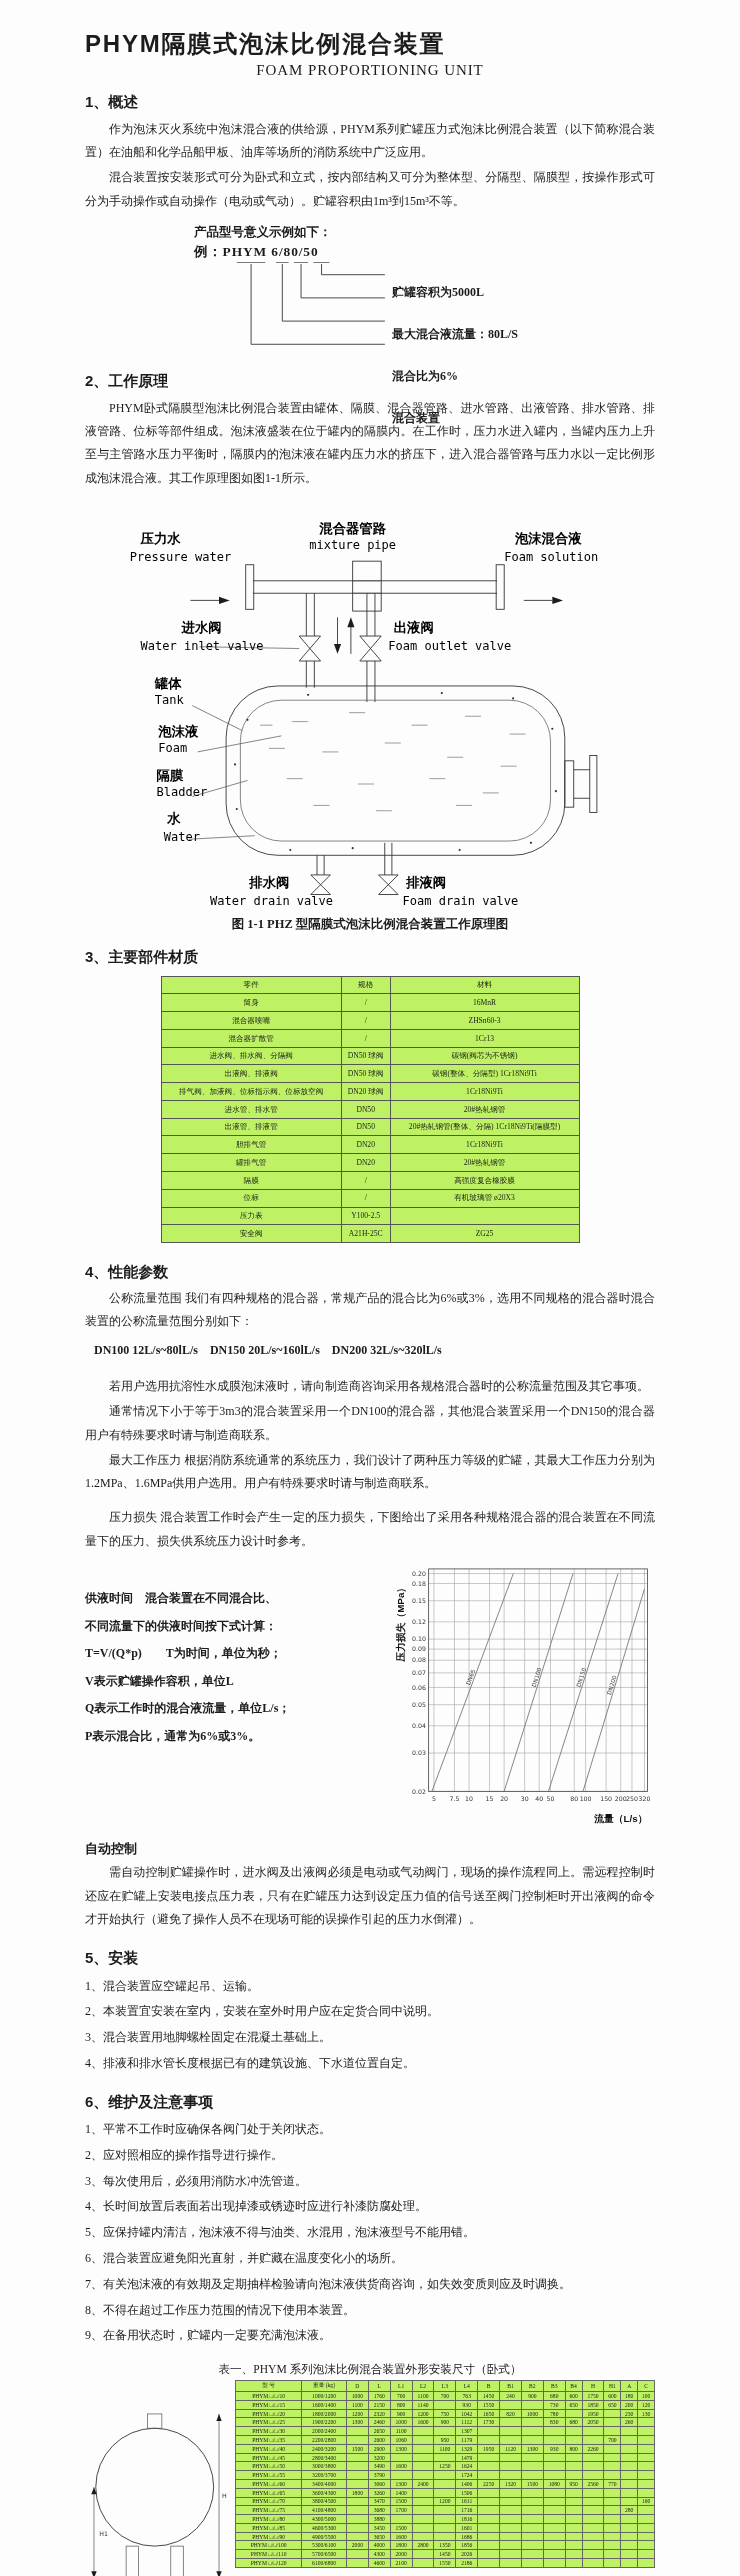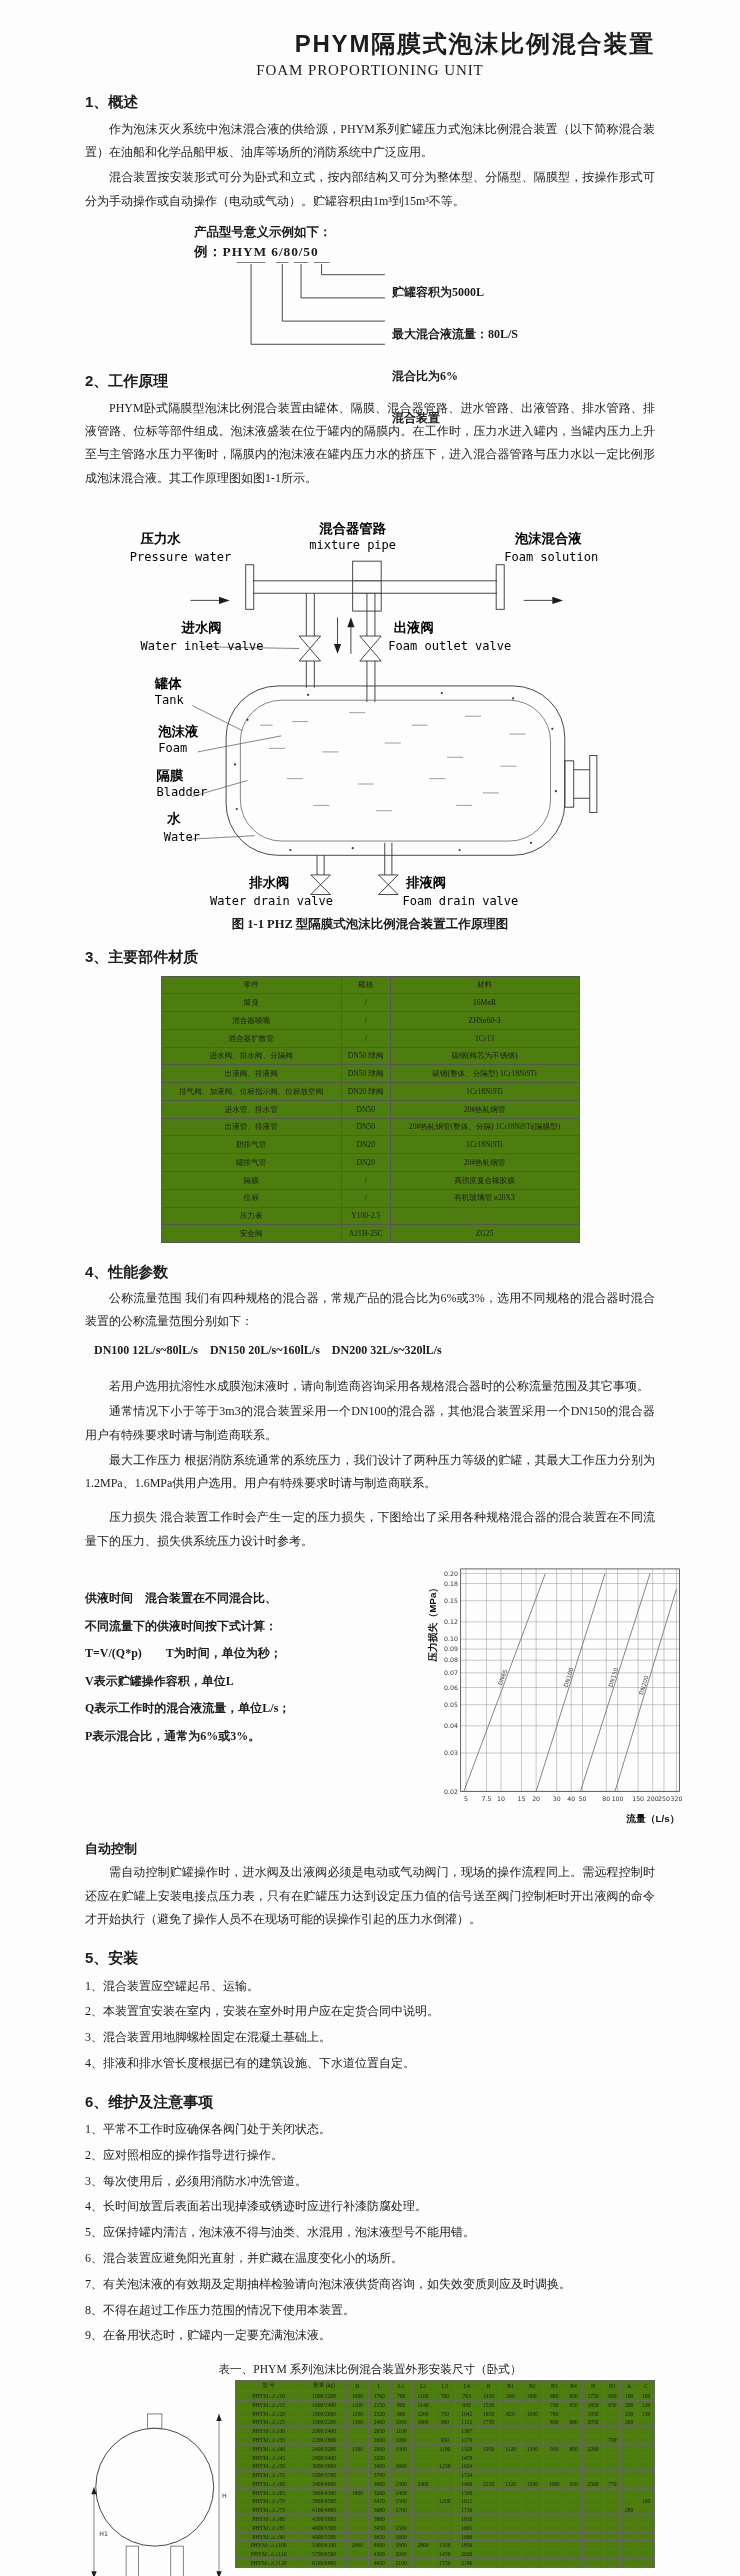--- a/index.html
+++ b/index.html
@@ -1,19 +1,19 @@
 <!DOCTYPE html>
 <html style="font-size:14.3px"><head>
 <meta charset="utf-8">
 <style>
   html,body{margin:0;padding:0;background:#ffffff;}
   .page{width:740px;height:2576px;background:#fdfdfd;box-sizing:border-box;
         padding:23px 85px 18px 85px;color:#1c1c1c;overflow:hidden;
         font-family:"Liberation Serif",serif;position:relative;}
-  .doc-title{text-align:right;font-family:"Liberation Sans",sans-serif;
+  .doc-title{text-align:left;font-family:"Liberation Sans",sans-serif;
         font-weight:bold;font-size:24px;letter-spacing:1.8px;margin:5.3px 0 1.8px 0;}
   .doc-subtitle{text-align:center;font-family:"Liberation Serif",serif;
         font-size:15px;letter-spacing:0.9px;margin-bottom:12.5px;}
   .sec-heading{font-family:"Liberation Sans",sans-serif;font-weight:bold;
         font-size:15px;margin:14.3px 0 5.3px 0;}
   .para{font-size:12px;line-height:1.95;text-indent:2em;margin:0 0 1.8px 0;text-align:justify;}
   .para.noindent{text-indent:0;}
   .items .item{font-size:12px;line-height:2.15;}
   
   .model-box{margin:9px 0 5.3px 109px;position:relative;width:446px;height:136px;}
@@ -23,33 +23,33 @@
   .model-diagram svg{position:absolute;left:0;top:0;}
   .model-labels{position:absolute;left:198px;top:0;}
   .model-labels .item{font-size:12px;font-weight:bold;line-height:23px;white-space:nowrap;margin-top:19px;}
   
   .diagram-wrap{margin:7.1px 0 0 0;position:relative;}
   .diagram-wrap svg{display:block;margin:0 auto;}
   .diag-zh{font-size:15px;font-weight:bold;font-family:"Liberation Sans",sans-serif;}
   .diag-en{font-size:13.5px;font-family:"DejaVu Sans Mono",monospace;}
   .fig-caption{text-align:center;font-weight:bold;font-size:12.5px;margin:9px 0 3.6px 0;}
   
-  table{border-collapse:collapse;background:#4d7c0f;}
+  table{border-collapse:collapse;background:#bef264;}
   .materials-table{margin:9px auto 0 auto;width:419px;font-size:7.6px;}
   .materials-table th,.materials-table td{border:0.9px solid #555;padding:2.7px 1.8px;text-align:center;line-height:1.5;}
   .materials-table th{font-weight:normal;}
   .dim-table{font-size:5.6px;font-family:"Liberation Serif",serif;}
   .dim-table th,.dim-table td{border:0.4px solid #666;padding:0.9px 0;text-align:center;white-space:nowrap;}
   .dim-table th{font-weight:normal;}
   .table-caption{text-align:center;font-size:11.6px;margin:12.5px 0 3.6px 0;}
   .table-block{display:flex;align-items:flex-start;gap:7.1px;}
   .table-block .drawing{flex:0 0 auto;}
   .table-block .tbl{flex:1 1 auto;}
   
-  .perf-row{display:flex;margin-top:7.1px;gap:32px;}
+  .perf-row{display:flex;margin-top:7.1px;}
   .supply-block{width:308px;flex:0 0 auto;padding-top:25px;}
   .supply-block .item{font-size:12px;font-weight:bold;line-height:2.3;}
   .chart-box{flex:1 1 auto;}
   .chart-box svg{display:block;}
   .grid{stroke:#999;stroke-width:0.6;}
   .frame{fill:none;stroke:#555;stroke-width:1;}
   .serline{stroke:#777;stroke-width:1;}
   .tick{font-size:7px;fill:#333;font-family:"DejaVu Sans",sans-serif;}
   .axis{font-size:11px;fill:#111;font-weight:bold;font-family:"Liberation Sans",sans-serif;}
   .serlabel{font-size:6.5px;fill:#444;font-family:"DejaVu Sans",sans-serif;}

